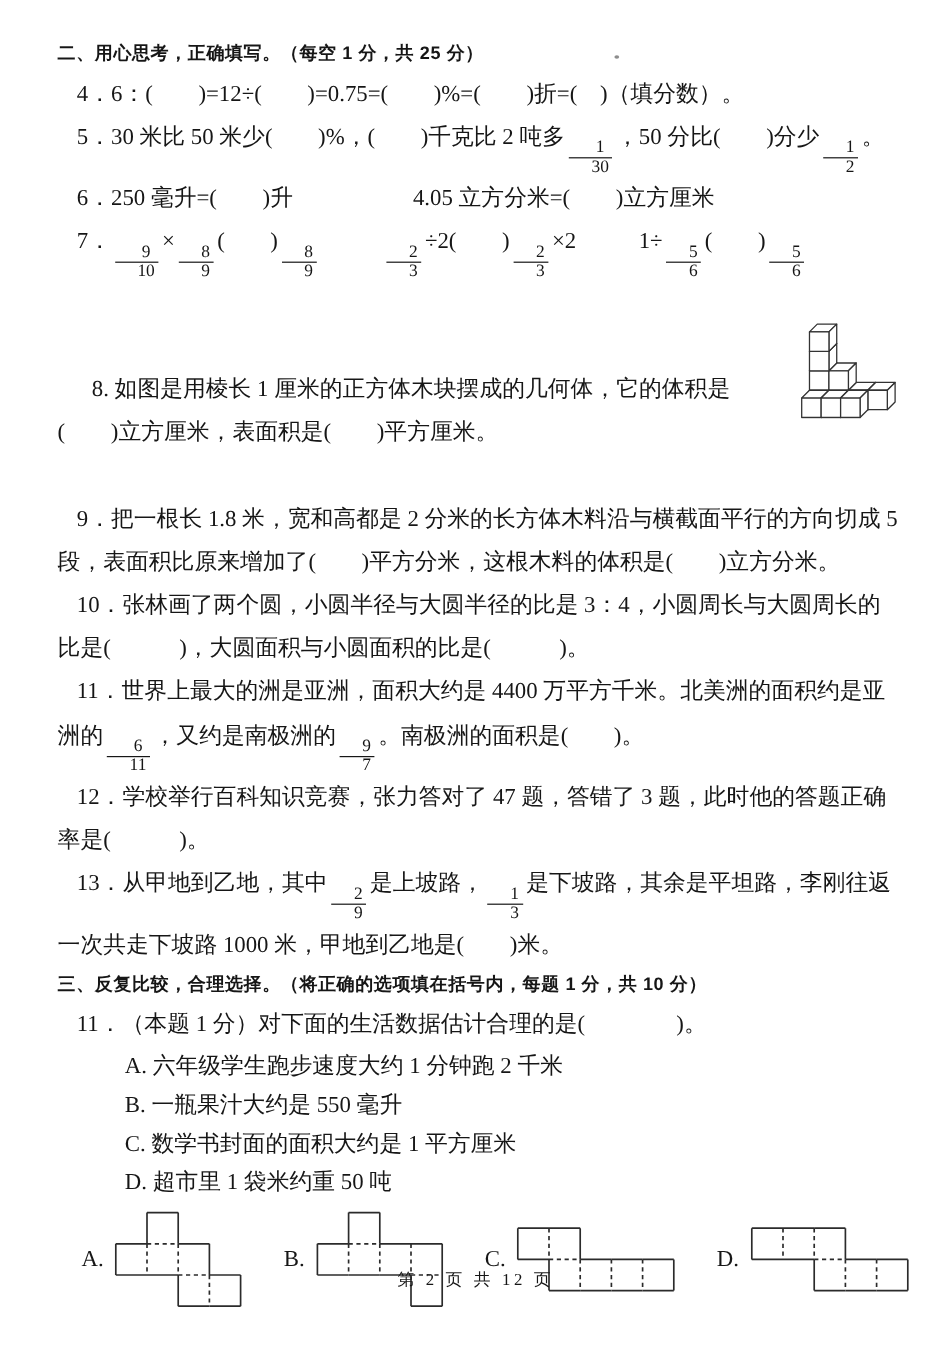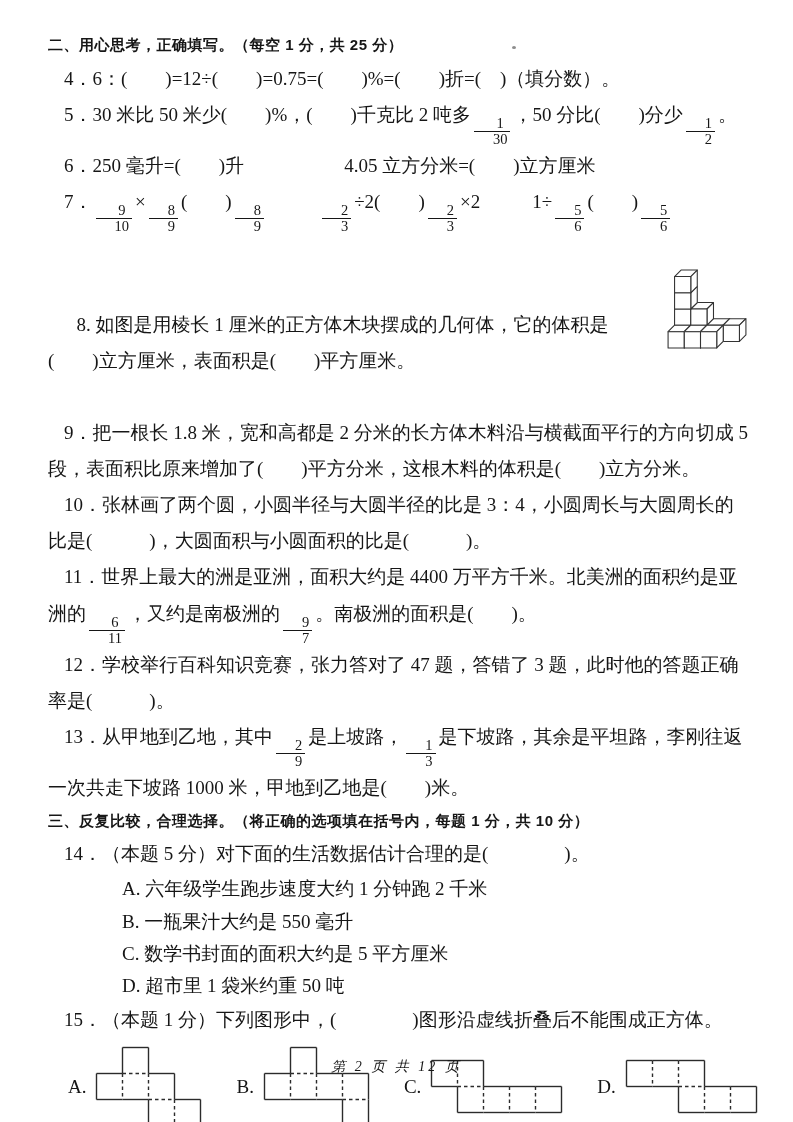--- a/index.html
+++ b/index.html
@@ -21,27 +21,27 @@
   .fig { float:right; width:80px; margin:-2px 2px 0 8px; }
   .fig svg { display:block; width:100%; height:auto; }
   .gap { display:inline-block; height:1px; }
   .frac {
     display:inline-flex; flex-direction:column; align-items:center;
     vertical-align:-0.52em; line-height:1.05; font-size:14.5px; margin:0 3px;
   }
   .frac .num, .frac .den { padding:0 3px; }
   .frac .den { border-top:1.3px solid #161616; }
   .options { padding-left:56px; line-height:1.64; white-space:pre-wrap; }
-  .option { margin:1px 18px; }
+  .option { margin:1px 0; }
   .nets { display:flex; align-items:center; gap:34px; padding-left:20px; margin:8px 0 4px; }
   .net { display:flex; align-items:center; gap:9px; }
   .net-label { font-size:19px; }
   .footer {
     position:absolute; left:0; top:1058px; width:100%;
-    text-align:center; font-size:14px; letter-spacing:3px;font-style:italic;
+    text-align:center; font-size:14px; letter-spacing:3px;
   }
   .artifact {
     position:absolute; left:512px; top:46px; width:4px; height:3px;
     background:#8d8d8d; border-radius:50%;
   }
 </style>
 </head>
 <body>
 
 <div class="page">
@@ -95,24 +95,23 @@
     </div>
 
     <p class="q"><span>9．把一根长 1.8 米，宽和高都是 2 分米的长方体木料沿与横截面平行的方向切成 5 段，表面积比原来增加了(　　)平方分米，这根木料的体积是(　　)立方分米。</span></p>
     <p class="q"><span>10．张林画了两个圆，小圆半径与大圆半径的比是 3：4，小圆周长与大圆周长的比是(　　　)，大圆面积与小圆面积的比是(　　　)。</span></p>
     <p class="q"><span>11．世界上最大的洲是亚洲，面积大约是 4400 万平方千米。北美洲的面积约是亚洲的</span><span class="frac"><span class="num">6</span><span class="den">11</span></span><span>，又约是南极洲的</span><span class="frac"><span class="num">9</span><span class="den">7</span></span><span>。南极洲的面积是(　　)。</span></p>
     <p class="q"><span>12．学校举行百科知识竞赛，张力答对了 47 题，答错了 3 题，此时他的答题正确率是(　　　)。</span></p>
     <p class="q"><span>13．从甲地到乙地，其中</span><span class="frac"><span class="num">2</span><span class="den">9</span></span><span>是上坡路，</span><span class="frac"><span class="num">1</span><span class="den">3</span></span><span>是下坡路，其余是平坦路，李刚往返一次共走下坡路 1000 米，甲地到乙地是(　　)米。</span></p>
 
     <h2 class="sec-title">三、反复比较，合理选择。（将正确的选项填在括号内，每题 1 分，共 10 分）</h2>
 
-    <p class="q"><span>14．（本题 5 分）对下面的生活数据估计合理的是(　　　　)。</span></p>
-    <div class="options"><div class="option">A. 六年级学生跑步速度大约 1 分钟跑 2 千米</div><div class="option">B. 一瓶果汁大约是 550 毫升</div><div class="option">C. 数学书封面的面积大约是 5 平方厘米</div><div class="option">D. 超市里 1 袋米约重 50 吨</div></div>
-
-    <p class="q"><span>15．（本题 1 分）下列图形中，(　　　　)图形沿虚线折叠后不能围成正方体。</span></p>
+    <p class="q"><span>11．（本题 1 分）对下面的生活数据估计合理的是(　　　　)。</span></p>
+    <div class="options"><div class="option">A. 六年级学生跑步速度大约 1 分钟跑 2 千米</div><div class="option">B. 一瓶果汁大约是 550 毫升</div><div class="option">C. 数学书封面的面积大约是 1 平方厘米</div><div class="option">D. 超市里 1 袋米约重 50 吨</div></div>
+
     <div class="nets">
         <div class="net">
           <span class="net-label">A.</span>
           <svg width="107" height="81">
             <line x1="27.5" y1="1.5" x2="53.5" y2="1.5" stroke="#2b2b2b" stroke-width="1.4"></line>
             <line x1="27.5" y1="27.5" x2="53.5" y2="27.5" stroke="#2b2b2b" stroke-width="1.4" stroke-dasharray="3.5,3"></line>
             <line x1="27.5" y1="1.5" x2="27.5" y2="27.5" stroke="#2b2b2b" stroke-width="1.4"></line>
             <line x1="53.5" y1="1.5" x2="53.5" y2="27.5" stroke="#2b2b2b" stroke-width="1.4"></line>
             <line x1="1.5" y1="27.5" x2="27.5" y2="27.5" stroke="#2b2b2b" stroke-width="1.4"></line>
             <line x1="1.5" y1="53.5" x2="27.5" y2="53.5" stroke="#2b2b2b" stroke-width="1.4"></line>

